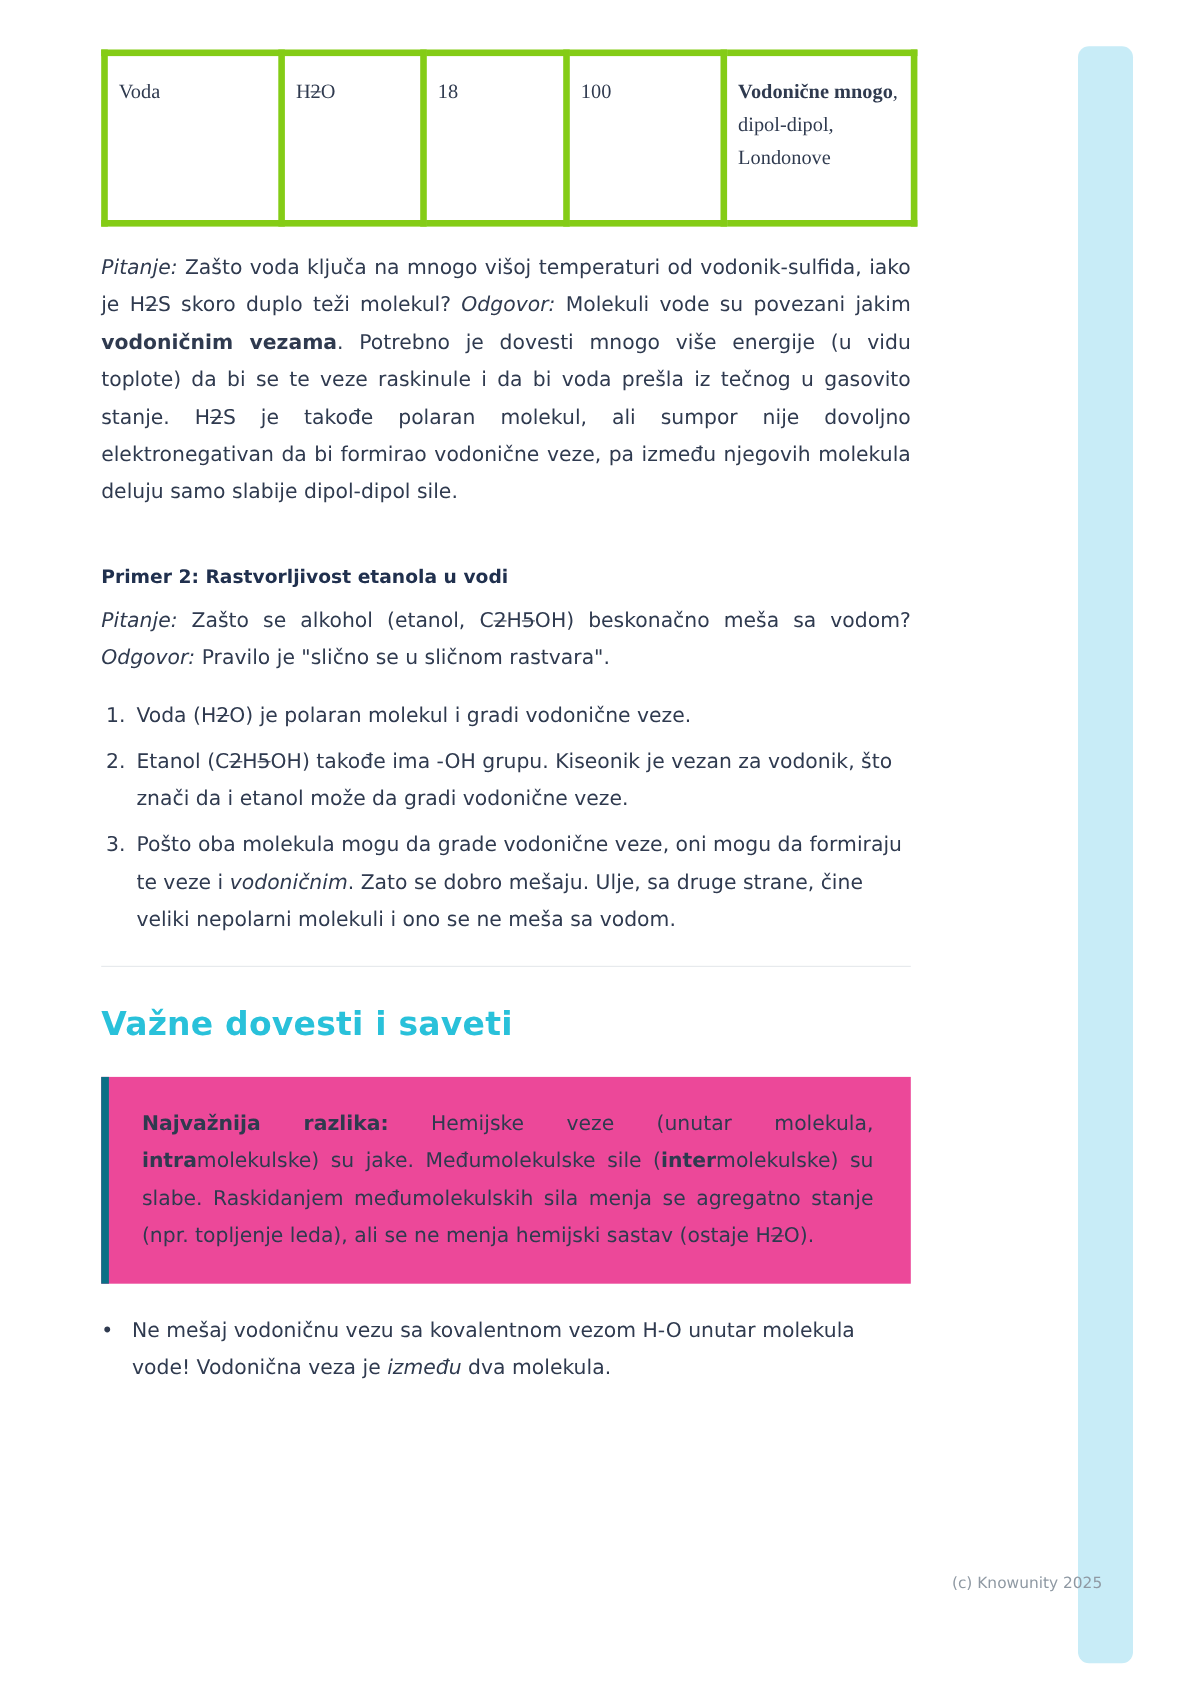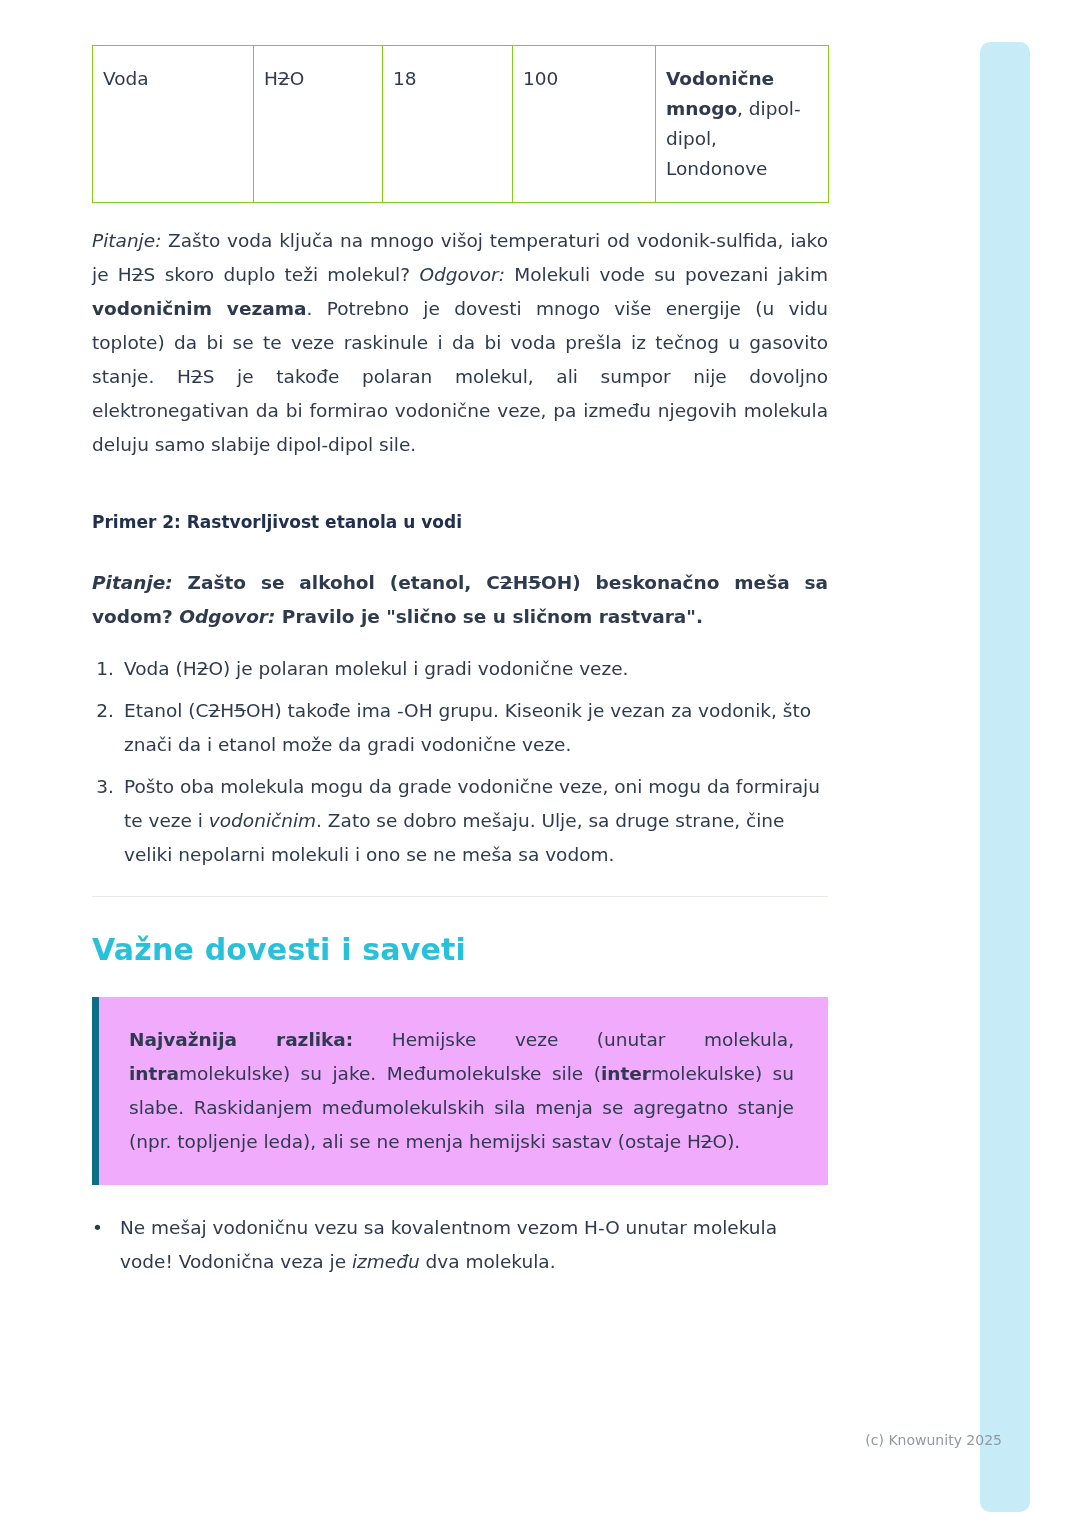--- a/index.html
+++ b/index.html
@@ -13,36 +13,37 @@
   }
   .content {
     position: absolute; left: 92px; top: 45px; width: 736px;
   }
   
   table.props {
     width: 736px; table-layout: fixed; border-collapse: collapse;
     font-size: 18.5px; color: #2f3a4f;
   }
   table.props td {
-    border: 1px solid #84cc16;
+    border: 6px solid #84cc16;
     padding: 18px 10px;
     line-height: 30px;
+    font-family: Liberation Serif, serif;
   }
   tr.row-top td { vertical-align: top; height: 155px; background: #ffffff; }
   tr.row-mid td { vertical-align: middle; height: 100px; background: #fafbfc; }
   
   .b { font-weight: bold; }
   .i { font-style: italic; }
   .strike { text-decoration: line-through; }
   
   .para {
     font-size: 18.5px; line-height: 34px; text-align: justify;
     margin-top: 21px;
   }
-  .para-tight { margin-top: 30px; font-weight: bold; }
+  .para-tight { margin-top: 9px; }
   .h3 {
     margin-top: 46px;
     font-size: 17px; line-height: 28px; font-weight: bold; color: #20304e;
   }
   .olist { margin-top: 18px; }
   .li {
     display: flex; align-items: flex-start;
     font-size: 18.5px; line-height: 34px; margin-bottom: 8px;
   }
   .num { flex: none; width: 22px; text-align: right; margin-right: 10px; }
@@ -51,21 +52,21 @@
   .divider {
     border: none; border-top: 1px solid #e5e8ec; margin: 24px 0 0 0;
   }
   .h2 {
     margin-top: 32px;
     font-size: 30px; line-height: 42px; font-weight: bold;
     color: #29c1da; letter-spacing: 0.2px;
   }
   .callout {
     margin-top: 26px;
-    background: #f0abfc;
+    background: #ec4899;
     border-left: 7px solid #0b7086;
     padding: 26px 34px 26px 30px;
   }
   .callout .callout-text {
     font-size: 18.5px; line-height: 34px; text-align: justify;
   }
   .ulist { margin-top: 26px; }
   
   .side-strip {
     position: absolute; left: 980px; top: 42px; width: 50px; height: 1470px;

